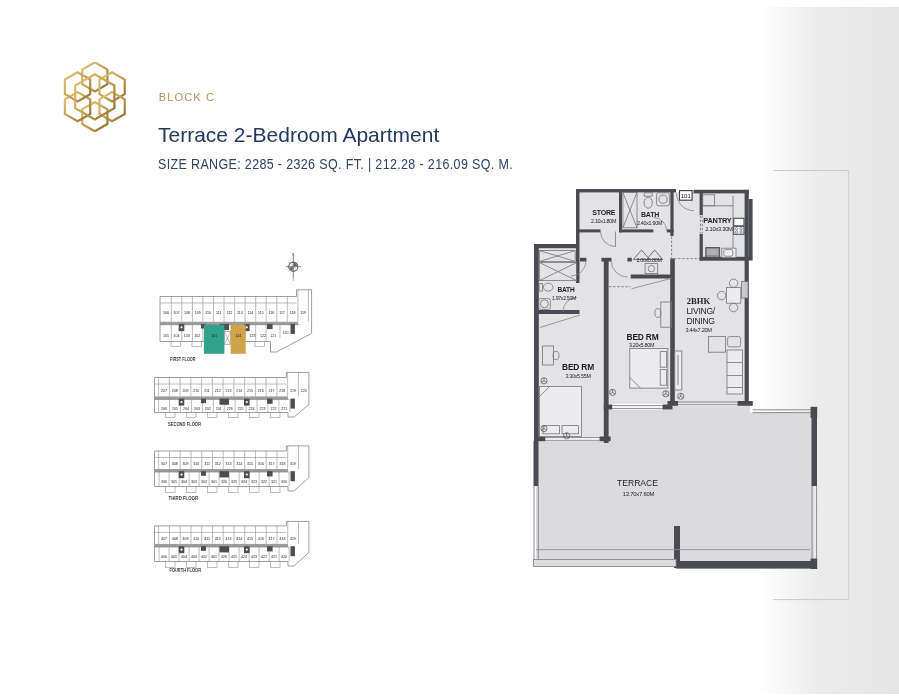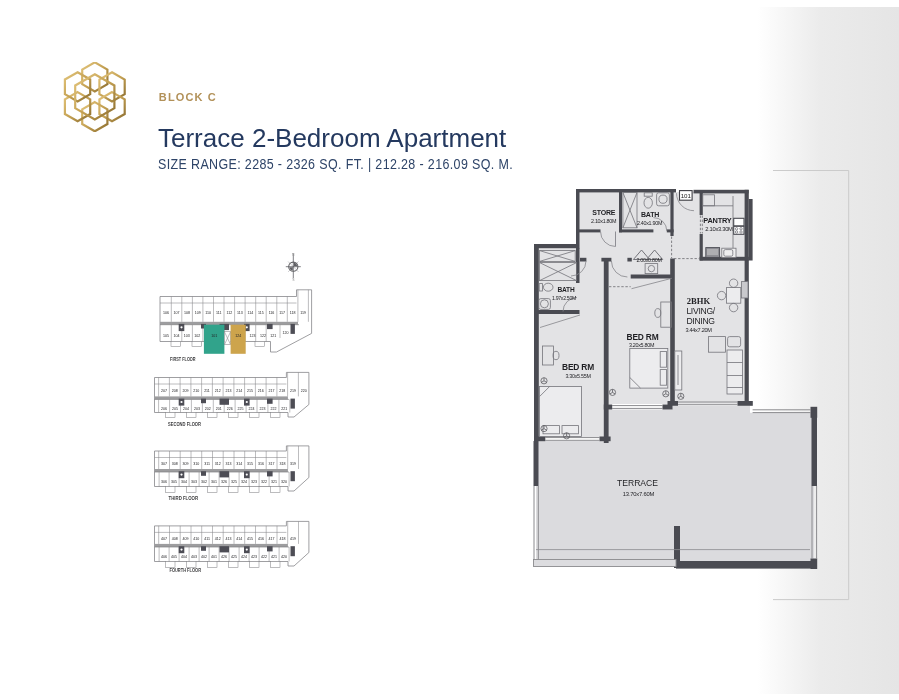--- a/index.html
+++ b/index.html
@@ -19,23 +19,23 @@
 <polygon points="31.8,0.3 44.4,7.6 44.4,22.2 31.8,29.5 19.2,22.2 19.2,7.6"></polygon>
 <polygon points="49.0,10.3 61.7,17.6 61.7,32.1 49.0,39.5 36.4,32.1 36.4,17.6"></polygon>
 <polygon points="49.0,30.1 61.7,37.4 61.7,52.0 49.0,59.3 36.4,52.0 36.4,37.4"></polygon>
 <polygon points="31.8,40.1 44.4,47.4 44.4,62.0 31.8,69.3 19.2,62.0 19.2,47.4"></polygon>
 <polygon points="14.6,30.1 27.2,37.4 27.2,52.0 14.6,59.3 1.9,52.0 1.9,37.4"></polygon>
 <polygon points="14.6,10.2 27.2,17.5 27.2,32.1 14.6,39.4 1.9,32.1 1.9,17.5"></polygon>
 <polygon points="31.8,12.2 51.4,23.5 51.4,46.1 31.8,57.4 12.2,46.1 12.2,23.5"></polygon>
 </g>
   </svg>
 
-<div class="abs" style="left:158.8px;top:90.5px;font-size:11px;font-weight:bold;letter-spacing:1.15px;color:#b29159;">BLOCK C</div>
-
-<div class="abs" style="left:158px;top:123px;font-size:26px;color:#24395f;">Terrace 2-Bedroom Apartment</div>
+<div class="abs" style="left:158.8px;top:90.5px;font-size:11px;font-weight:normal;letter-spacing:1.15px;color:#b29159;">BLOCK C</div>
+
+<div class="abs" style="left:158px;top:123px;font-size:21px;color:#24395f;">Terrace 2-Bedroom Apartment</div>
 
 <div class="abs" style="left:157.5px;top:155px;font-size:15.3px;letter-spacing:0.45px;color:#2e4468;transform:scaleX(0.815);transform-origin:left top;white-space:nowrap;">SIZE RANGE: 2285 - 2326 SQ. FT. | 212.28 - 216.09 SQ. M.</div>
 <svg class="abs" style="left:0;top:0;" width="899" height="700" viewBox="0 0 899 700">
 
 <path d="M773,170.5 H848.7" stroke="#cbcbcb" stroke-width="1" fill="none"></path>
 
 <path d="M848.7,170.5 V599.6" stroke="#cbcbcb" stroke-width="1" fill="none"></path>
 
 <path d="M773,599.6 H848.7" stroke="#cbcbcb" stroke-width="1" fill="none"></path>
 

